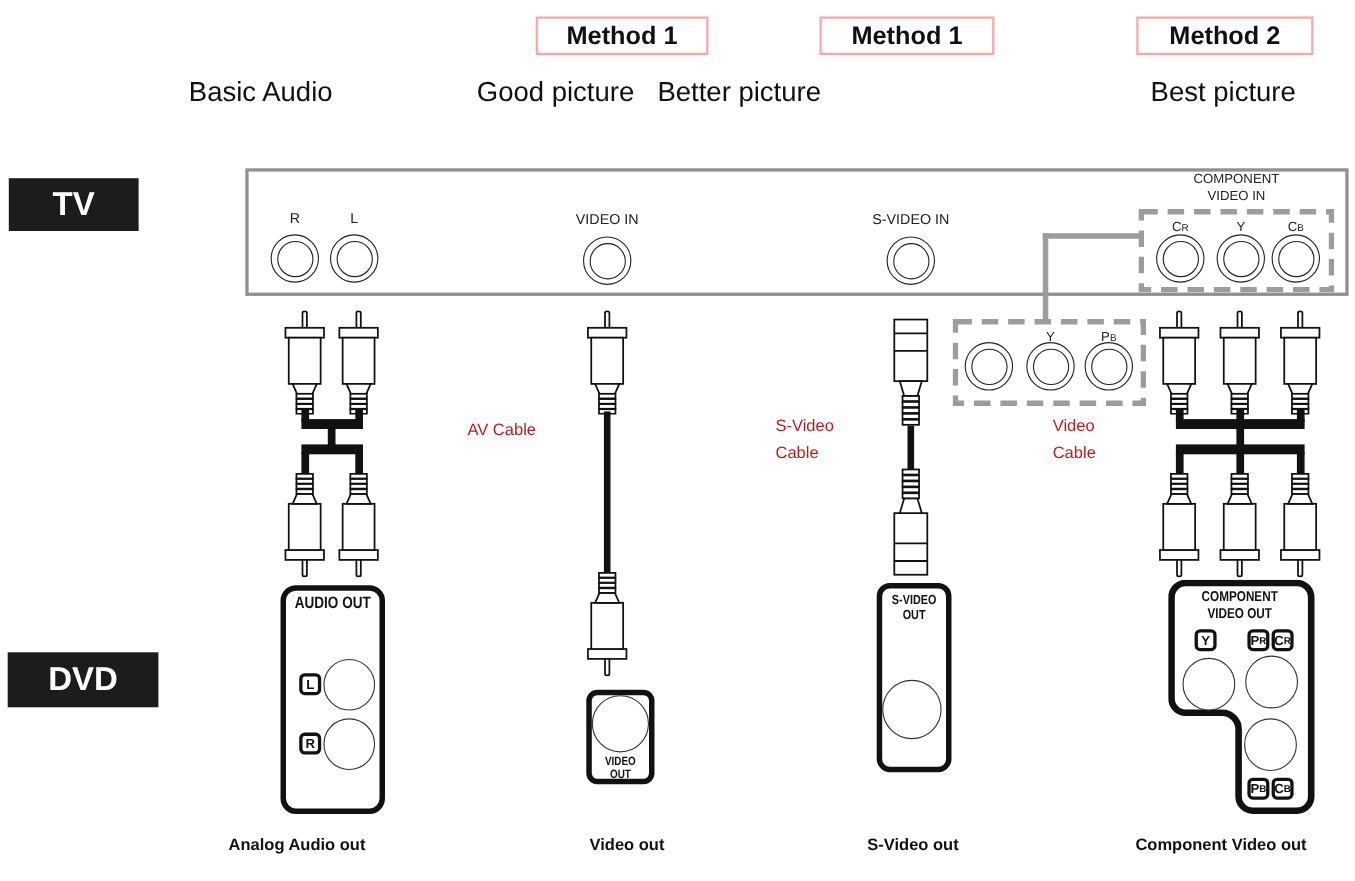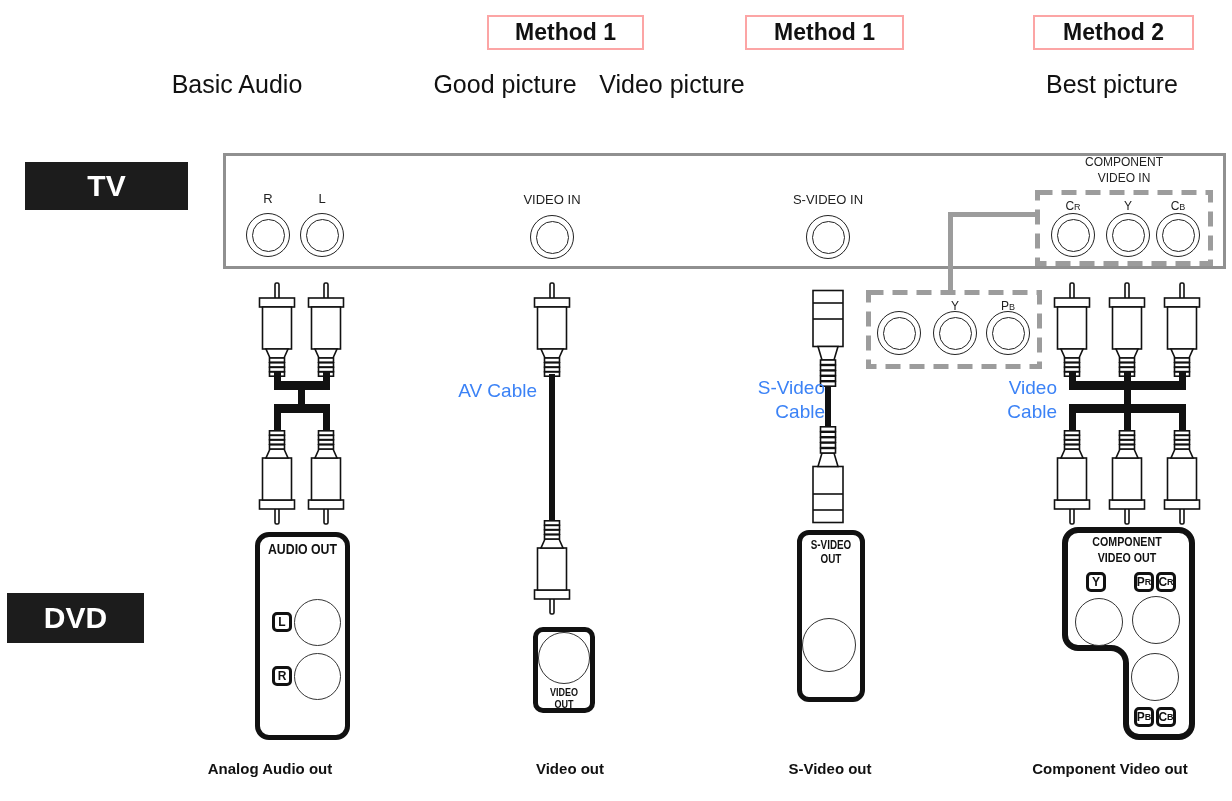--- a/index.html
+++ b/index.html
@@ -21,21 +21,21 @@
   .bar{background:#111;}
   .grayline{background:#9c9c9c;}
   .outbox{box-sizing:border-box;border:5px solid #111;border-radius:14px;background:#fff;}
   .obtitle{font-weight:bold;text-align:center;white-space:nowrap;}
   .cond{transform:scaleX(0.82);transform-origin:50% 50%;}
   .badge{box-sizing:border-box;width:20px;height:20px;border:3px solid #111;border-radius:5px;
          background:#fff;font-weight:bold;font-size:12px;display:flex;align-items:center;
          justify-content:center;line-height:1;}
   .circle{box-sizing:border-box;border:1px solid #333;border-radius:50%;background:#fff;}
   .blabel{font-weight:bold;font-size:15px;text-align:center;white-space:nowrap;}
-  .cablelabel{font-size:19px;color:#3b82f6;text-align:right;line-height:24px;white-space:nowrap;}
+  .cablelabel{font-size:15px;color:#b91c1c;text-align:left;line-height:24px;white-space:nowrap;}
 </style>
 </head>
 <body>
 
 <svg style="position:absolute;width:0;height:0" aria-hidden="true">
   <defs>
     <g id="rca-sym" stroke="#111" stroke-width="1.6" fill="#fff">
       <rect x="20" y="1" width="4" height="16" rx="1.5"></rect>
       <rect x="4.5" y="16" width="35" height="9"></rect>
       <rect x="7.5" y="25" width="29" height="42"></rect>
@@ -60,24 +60,24 @@
 </svg>
 
 <div class="canvas">
 
   <div class="abs method-box" style="left:487px;top:15px;width:153px">Method 1</div>
   <div class="abs method-box" style="left:745px;top:15px;width:155px">Method 1</div>
   <div class="abs method-box" style="left:1033px;top:15px;width:157px">Method 2</div>
 
   <div class="abs quality" style="left:147px;top:70px;width:180px">Basic Audio</div>
   <div class="abs quality" style="left:415px;top:70px;width:180px">Good picture</div>
-  <div class="abs quality" style="left:572px;top:70px;width:200px">Video picture</div>
+  <div class="abs quality" style="left:572px;top:70px;width:200px">Better picture</div>
   <div class="abs quality" style="left:1012px;top:70px;width:200px">Best picture</div>
 
-  <div class="abs tag" style="left:25px;top:162px;width:163px;height:48px">TV</div>
+  <div class="abs tag" style="left:8px;top:162px;width:118px;height:48px">TV</div>
   <div class="abs tag" style="left:7px;top:593px;width:137px;height:50px">DVD</div>
 
   <div class="abs panel" style="left:223px;top:153px;width:997px;height:110px"></div>
 
   <div class="abs grayline" style="left:948px;top:212px;width:89px;height:5px"></div>
   <div class="abs grayline" style="left:948px;top:212px;width:5px;height:82px"></div>
 
   <div class="abs jlabel" style="left:258px;top:191px;width:20px">R</div>
   <div class="abs jlabel" style="left:312px;top:191px;width:20px">L</div>
   <div class="abs jack" style="left:246px;top:213px">

